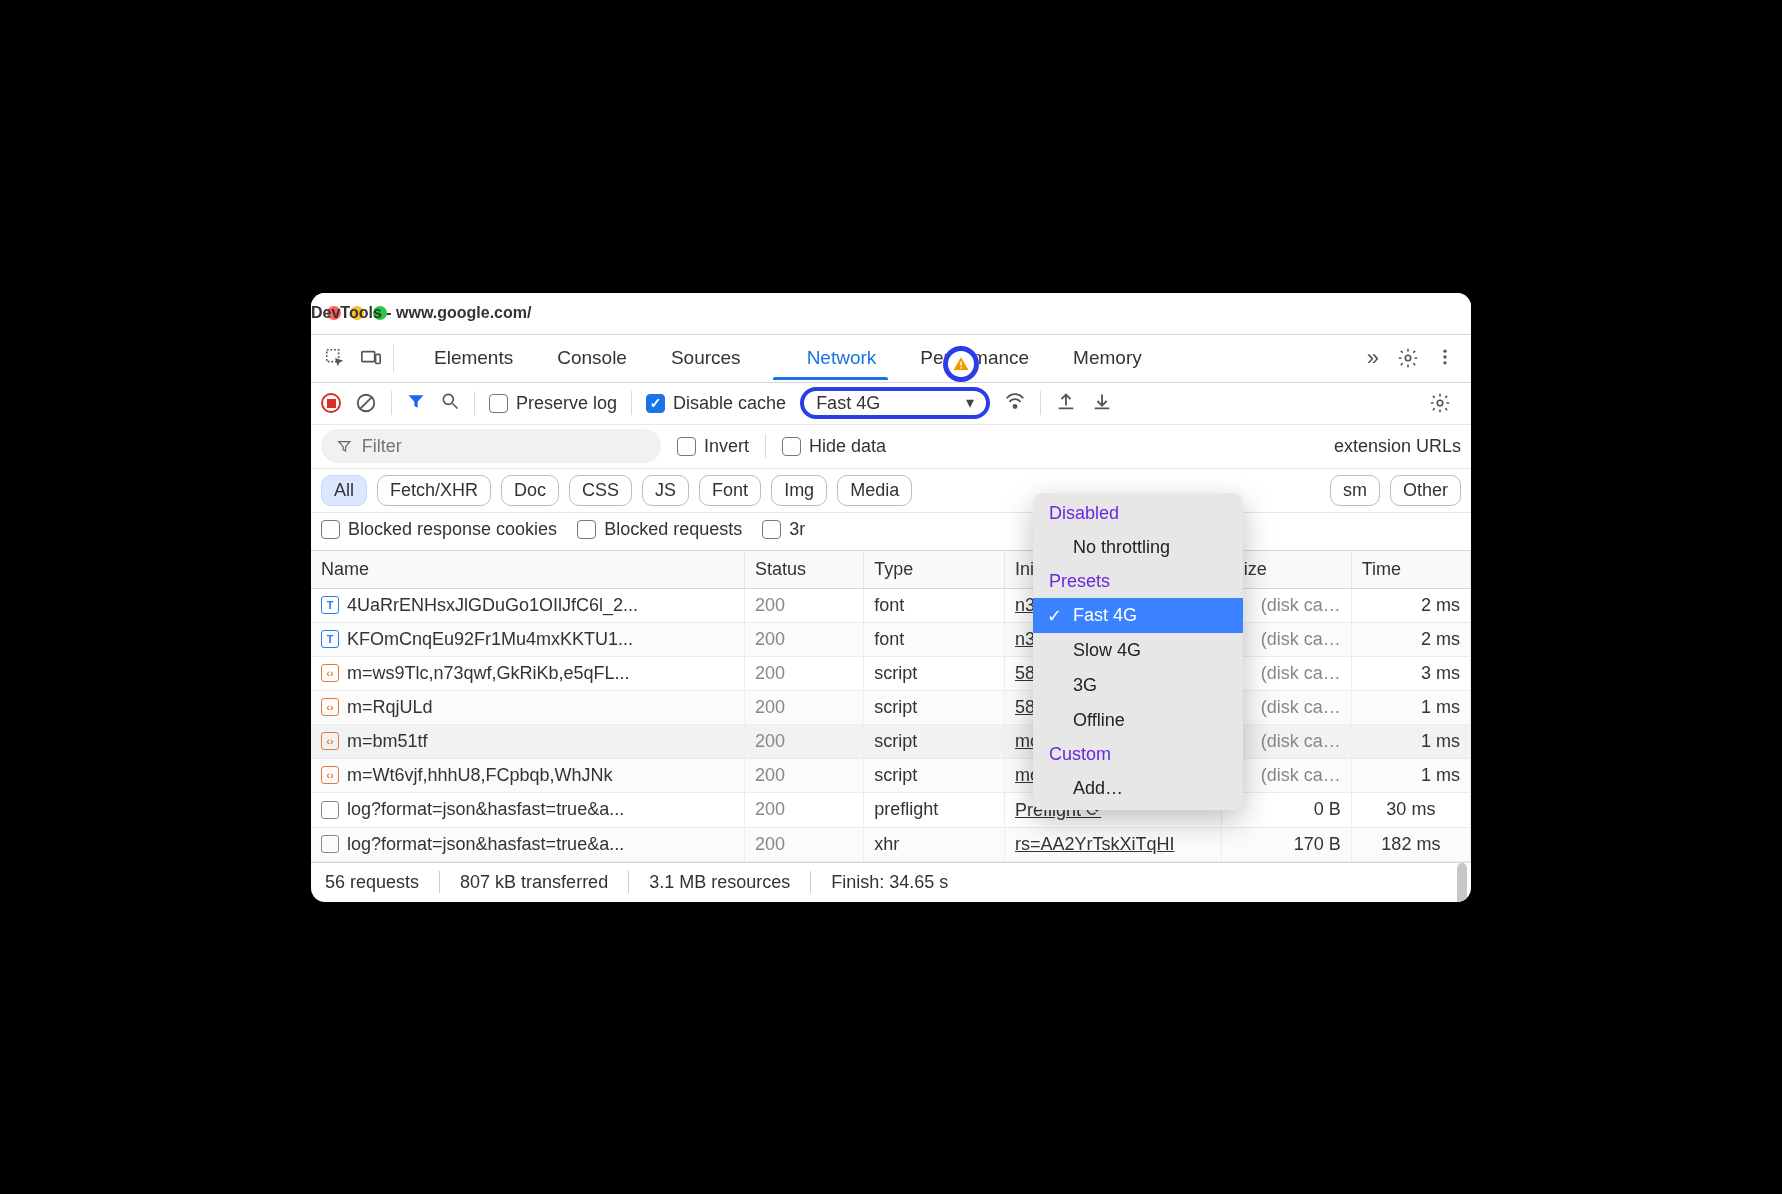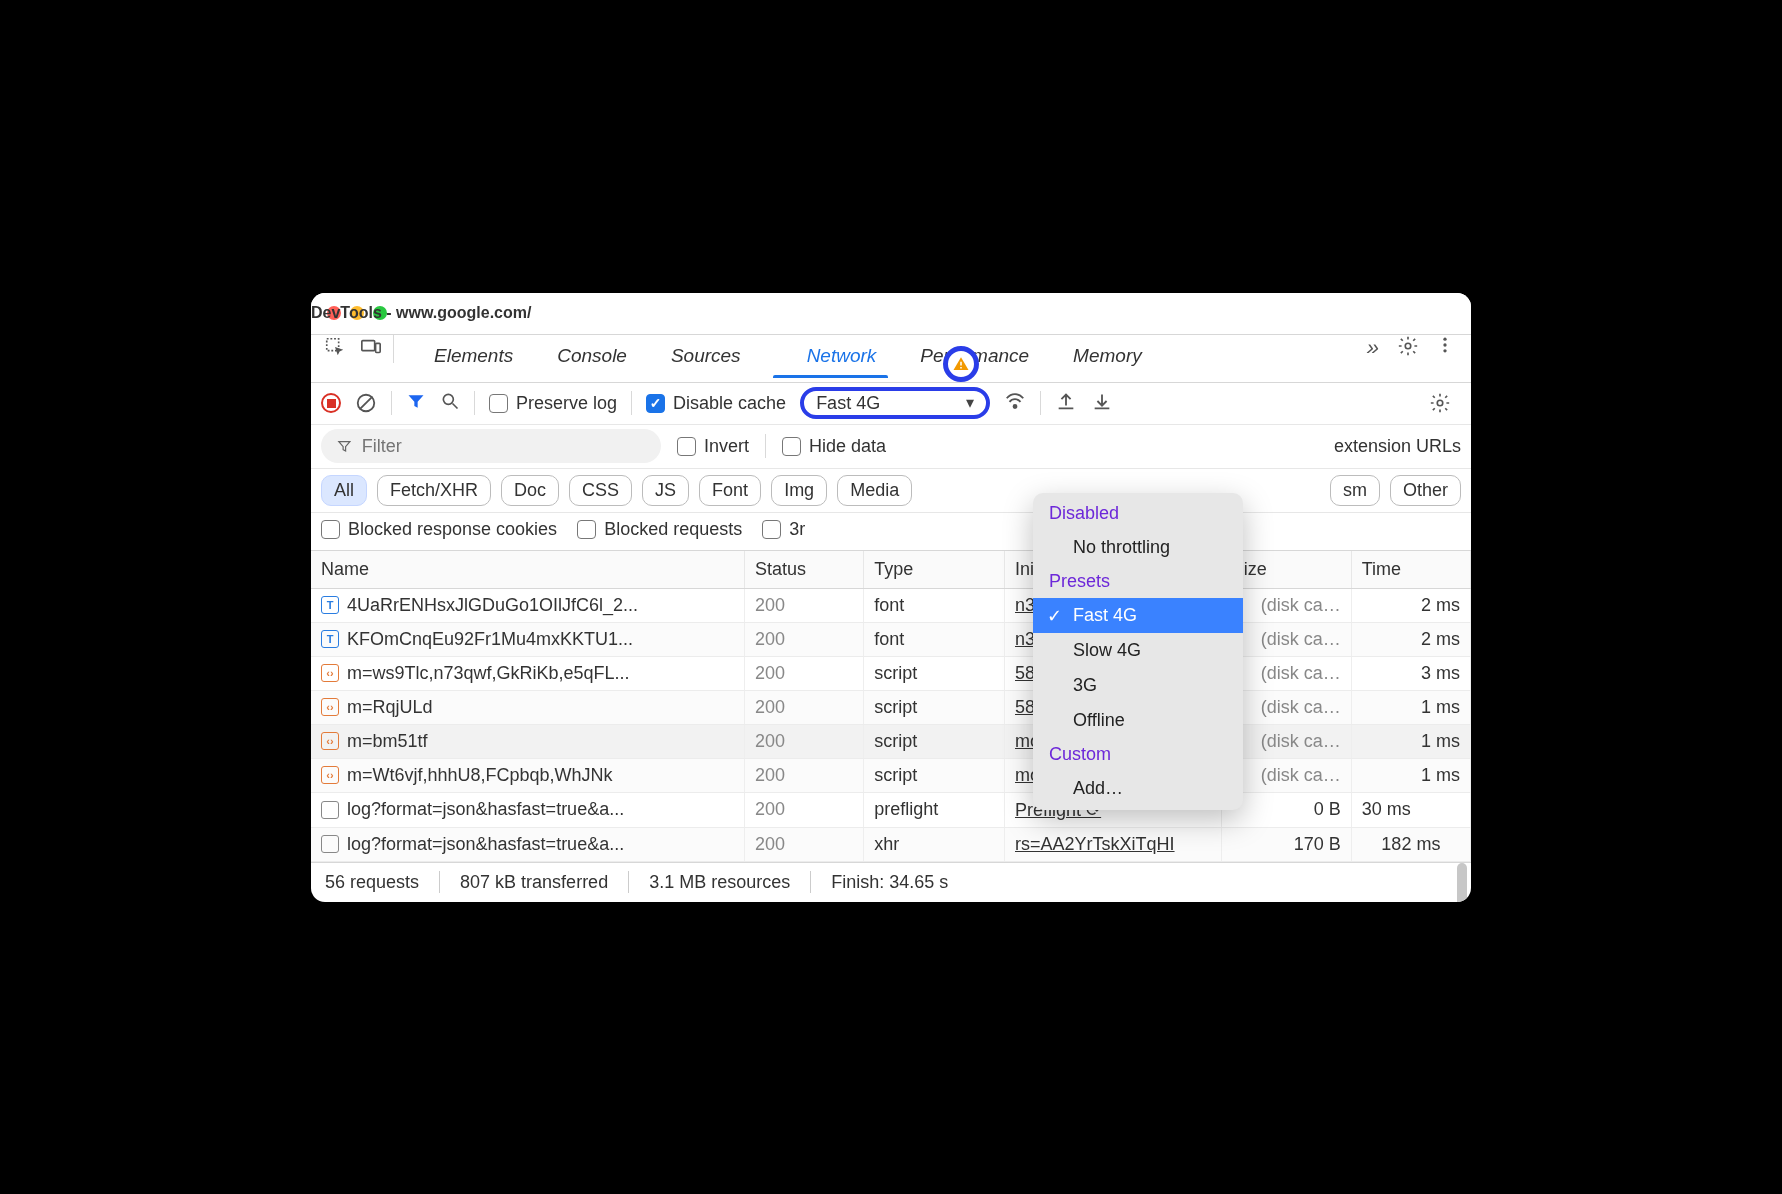--- a/index.html
+++ b/index.html
@@ -30,23 +30,22 @@
     background:#fff;
   }
   .traffic { display:flex; gap:9px; margin-left:16px;}
   .dot { width:14px; height:14px; border-radius:50%; }
   .dot.r{background:#ff5f57;}
   .dot.y{background:#febc2e;}
   .dot.g{background:#28c840;}
   .title { position:absolute; left:0; right:0; text-align:left; font-size:16px; font-weight:600; color:#333;}
   
   .tabs-row {
-    display:flex; align-items:flex-start; height:48px; border-bottom:1px solid #d7d7d7;
+    display:flex; align-items:center; height:48px; border-bottom:1px solid #d7d7d7;
     padding: 0 6px;
-    font-style: italic;
   }
   .inspect-ico, .device-ico { width:24px; height:24px; margin:0 6px; display:flex; align-items:center; justify-content:center; color:#555;}
   .tabs { display:flex; gap:0; margin-left:14px; flex:1; }
   .tab { padding:10px 22px 10px; font-size:19px; color:#333; cursor:pointer; position:relative;}
   .tab.active { color:#1a73e8; }
   .tab.active::after{ content:""; position:absolute; left:10px; right:10px; bottom:-1px; height:3px; background:#1a73e8; border-radius:2px 2px 0 0;}
   .warn-circle{
     position:absolute; left:632px; top:53px;
     width:36px; height:36px; border:5px solid #2a3de8; border-radius:50%;
     display:flex; align-items:center; justify-content:center;
@@ -389,21 +388,21 @@
           <td class="col-name">
             <div class="name-cell">
               <span class="ico doc"></span>
               <span>log?format=json&amp;hasfast=true&amp;a...</span>
             </div>
           </td>
           <td class="col-status muted">200</td>
           <td class="col-type">preflight</td>
           <td class="col-init"><span class="init">Preflight ⟳</span></td>
           <td class="col-size " style="text-align:right">0 B</td>
-          <td class="col-time" style="text-align:left">30 ms</td>
+          <td class="col-time" style="text-align:center">30 ms</td>
         </tr>
         <tr>
           <td class="col-name">
             <div class="name-cell">
               <span class="ico doc"></span>
               <span>log?format=json&amp;hasfast=true&amp;a...</span>
             </div>
           </td>
           <td class="col-status muted">200</td>
           <td class="col-type">xhr</td>

